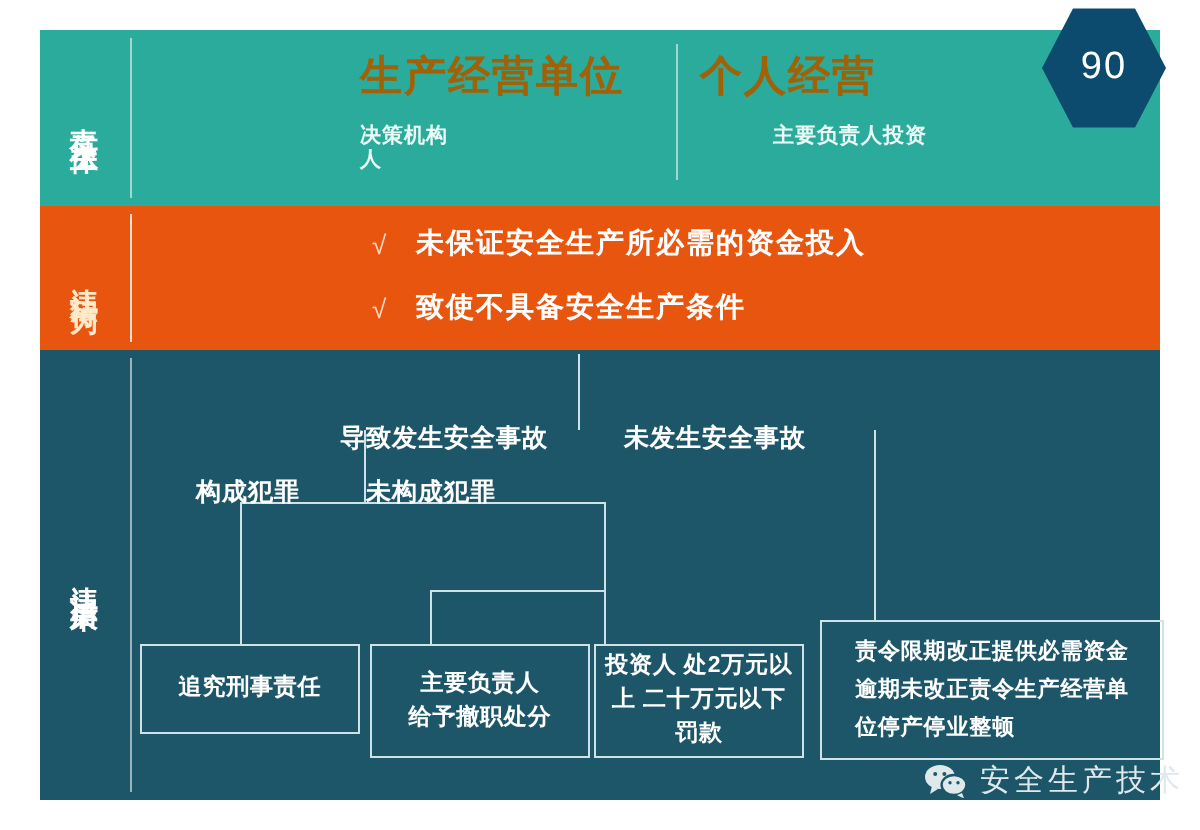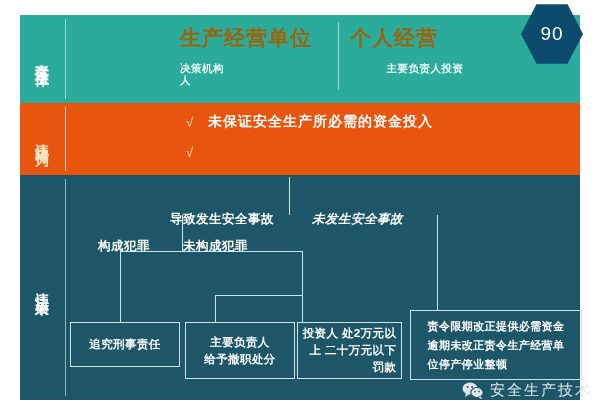--- a/index.html
+++ b/index.html
@@ -48,35 +48,35 @@
 
   
   .act-row{position:absolute;display:flex;align-items:center;color:#fff;font-weight:bold;font-size:14px;letter-spacing:1px;}
   #act-1{left:186px;top:113px;}
   #act-2{left:186px;top:145px;}
   .tick{display:inline-block;width:22px;font-size:13px;font-weight:normal;color:#ffdcc4;}
 
   
   .fl{position:absolute;color:#fff;font-weight:bold;font-size:12.5px;letter-spacing:.5px;white-space:nowrap;}
   #fl-accident{left:170px;top:211px;}
-  #fl-noaccident{left:312px;top:211px;font-style:italic;}
+  #fl-noaccident{left:312px;top:211px;}
   #fl-crime{left:98px;top:238px;}
   #fl-nocrime{left:183px;top:238px;}
 
   .ln{position:absolute;background:#cfe3e6;}
   .vln{width:1px;}
   .hln{height:1px;}
 
   
   .box{position:absolute;border:1px solid #cfe3e6;color:#fff;font-weight:bold;
        display:flex;align-items:center;justify-content:center;text-align:center;
        font-size:11.5px;line-height:17px;letter-spacing:.4px;padding:2px 4px;box-sizing:border-box;}
   #box-criminal{left:70px;top:322px;width:110px;height:45px;}
   #box-dismiss{left:185px;top:322px;width:110px;height:57px;}
-  #box-fine{left:297px;top:322px;width:105px;height:57px;text-align:right;}
+  #box-fine{left:297px;top:322px;width:105px;height:57px;}
   #box-order{left:410px;top:310px;width:172px;height:70px;font-size:11px;line-height:19px;}
   .box-inner{display:block;}
 
   
   #watermark{position:absolute;left:462px;top:381px;display:flex;align-items:center;
              color:#dfe9ec;font-size:15px;letter-spacing:2px;}
   #wechat-icon{margin-right:6px;display:inline-flex;}
 </style>
 </head>
 <body>
@@ -102,20 +102,21 @@
   <div class="col-sub" id="sub-person" style="white-space:pre-line">主要负责人投资</div>
 
   <div id="badge">90</div>
 
   <div class="act-row" id="act-1">
     <span class="tick">√</span>
     <span>未保证安全生产所必需的资金投入</span>
   </div>
   <div class="act-row" id="act-2">
     <span class="tick">√</span>
+    <span>致使不具备安全生产条件</span>
   </div>
 
   <div class="ln vln" style="left:289px;top:177px;height:38px;"></div>
 
   <div class="ln vln" style="left:182px;top:215px;height:36px;"></div>
   <div class="ln hln" style="left:120px;top:251px;width:182px;"></div>
   <div class="ln vln" style="left:120px;top:251px;height:72px;"></div>
   <div class="ln vln" style="left:302px;top:251px;height:44px;"></div>
   <div class="ln hln" style="left:215px;top:295px;width:87px;"></div>
   <div class="ln vln" style="left:215px;top:295px;height:28px;"></div>

